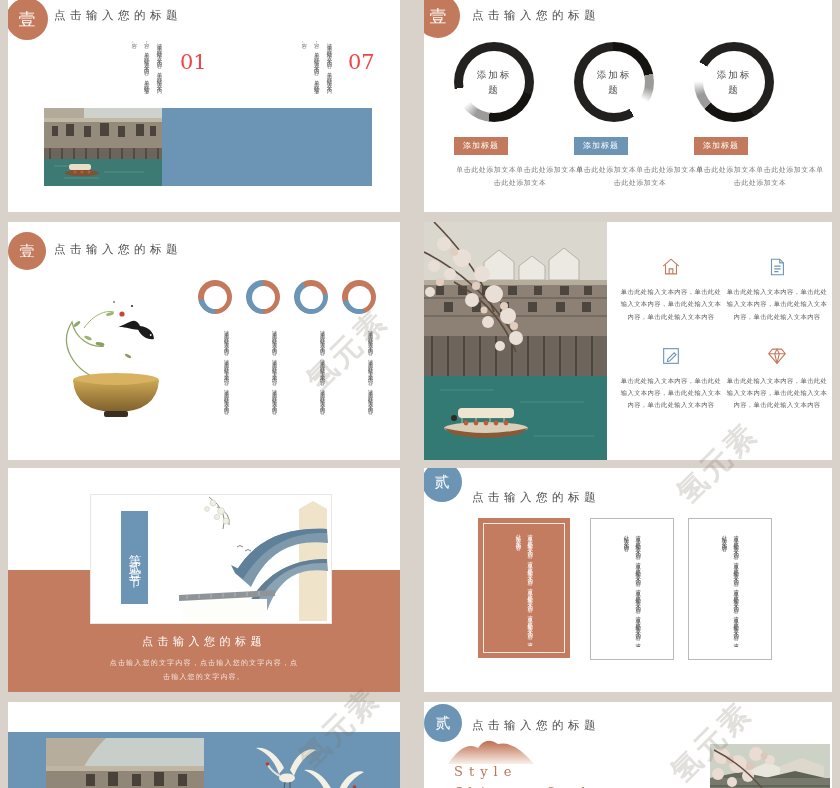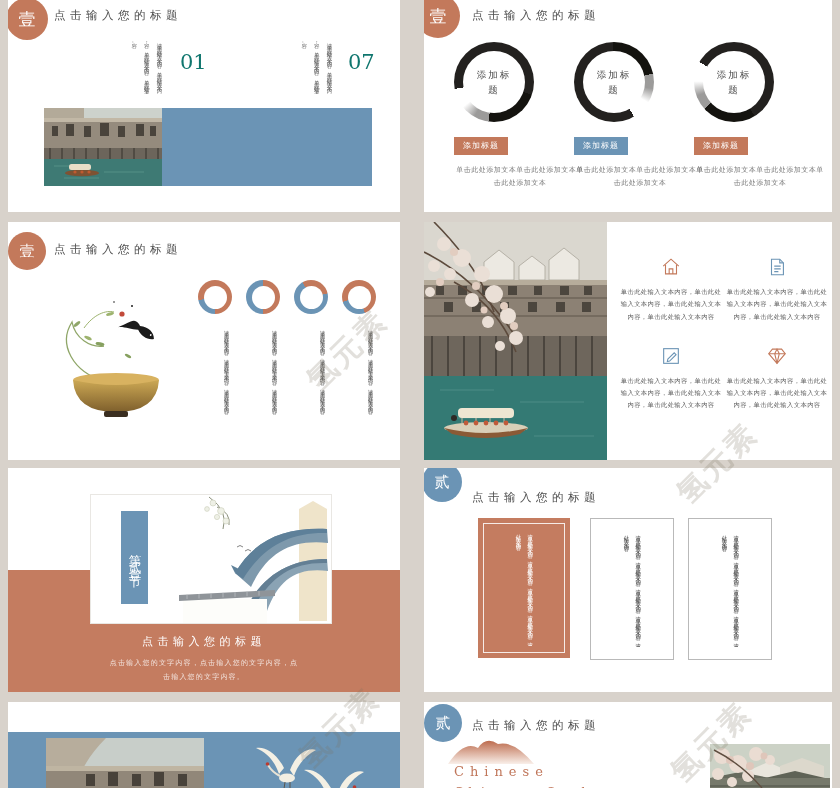--- a/index.html
+++ b/index.html
@@ -20,21 +20,21 @@
   .badge.orange{background:#c3795b;}
   .badge.blue{background:#6b94b5;}
   .slide-title{position:absolute;font-size:11.5px;color:#4f4f4f;letter-spacing:4.5px;white-space:nowrap;}
 
   
   .vcols{writing-mode:vertical-rl;text-orientation:upright;position:absolute;overflow:hidden;
          font-size:5.5px;letter-spacing:2px;line-height:2.3;color:#6a6a6a;}
 
   
   .s1-group{position:absolute;top:54px;height:56px;width:102px;}
-  .s1-num{position:absolute;top:66px;font-family:"DejaVu Serif",serif;font-size:21px;color:#0f766e;}
+  .s1-num{position:absolute;top:66px;font-family:"DejaVu Serif",serif;font-size:21px;color:#ef4444;}
   .s1-banner{position:absolute;left:36px;top:124px;right:28px;height:78px;display:flex;}
   .s1-photo{width:118px;height:78px;flex:none;}
   .s1-blue{flex:1;background:#6b94b5;}
 
   
   .s2-row{position:absolute;left:30px;right:30px;top:58px;display:flex;justify-content:space-around;}
   .s2-item{display:flex;flex-direction:column;align-items:flex-start;width:120px;}
   .enso{position:relative;width:80px;height:80px;border-radius:50%;display:flex;align-items:center;justify-content:center;}
   .enso::before{content:"";position:absolute;inset:0;border-radius:50%;
     background:conic-gradient(from var(--a), #23211f 0 58%, #14130f 58% 80%, rgba(35,33,31,.45) 80% 86%, rgba(35,33,31,0) 92%);}
@@ -488,21 +488,21 @@
     <div class="slide-title" style="left:48px;top:16px;">点击输入您的标题</div>
     <svg class="s8-mountain" width="90" height="30" viewBox="0 0 90 30">
       <defs>
         <linearGradient id="mg" x1="0" y1="0" x2="0" y2="1">
           <stop offset="0" stop-color="#bd6c4e"></stop>
             <stop offset="1" stop-color="#f9efe9"></stop>
         </linearGradient>
       </defs>
       <path d="M2 30 Q18 6 32 14 Q40 2 52 10 Q68 6 88 30 Z" fill="url(#mg)"></path>
     </svg>
-    <div class="s8-en1">Chinese</div>
+    <div class="s8-en1">Style</div>
     <div class="s8-en2">Chinese Style</div>
     <svg class="s8-photo" width="120" height="62" viewBox="0 0 120 62" preserveAspectRatio="none">
       <rect width="120" height="62" fill="#ccd2c6"></rect>
       <path d="M40 26 L58 18 L76 26 V40 H40 Z" fill="#e9e6dd"></path>
       <path d="M70 22 L92 14 L114 22 V38 H70 Z" fill="#dcd8cc"></path>
       <rect y="34" width="120" height="28" fill="#76796b"></rect>
       <path d="M0 34 L30 28 L60 34 Z" fill="#666a5d"></path>
         <path d="M55 34 L85 27 L115 34 Z" fill="#5f6356"></path>
       <g stroke="#4f5348" stroke-width="1">
           <line x1="0" y1="42" x2="120" y2="42"></line>

